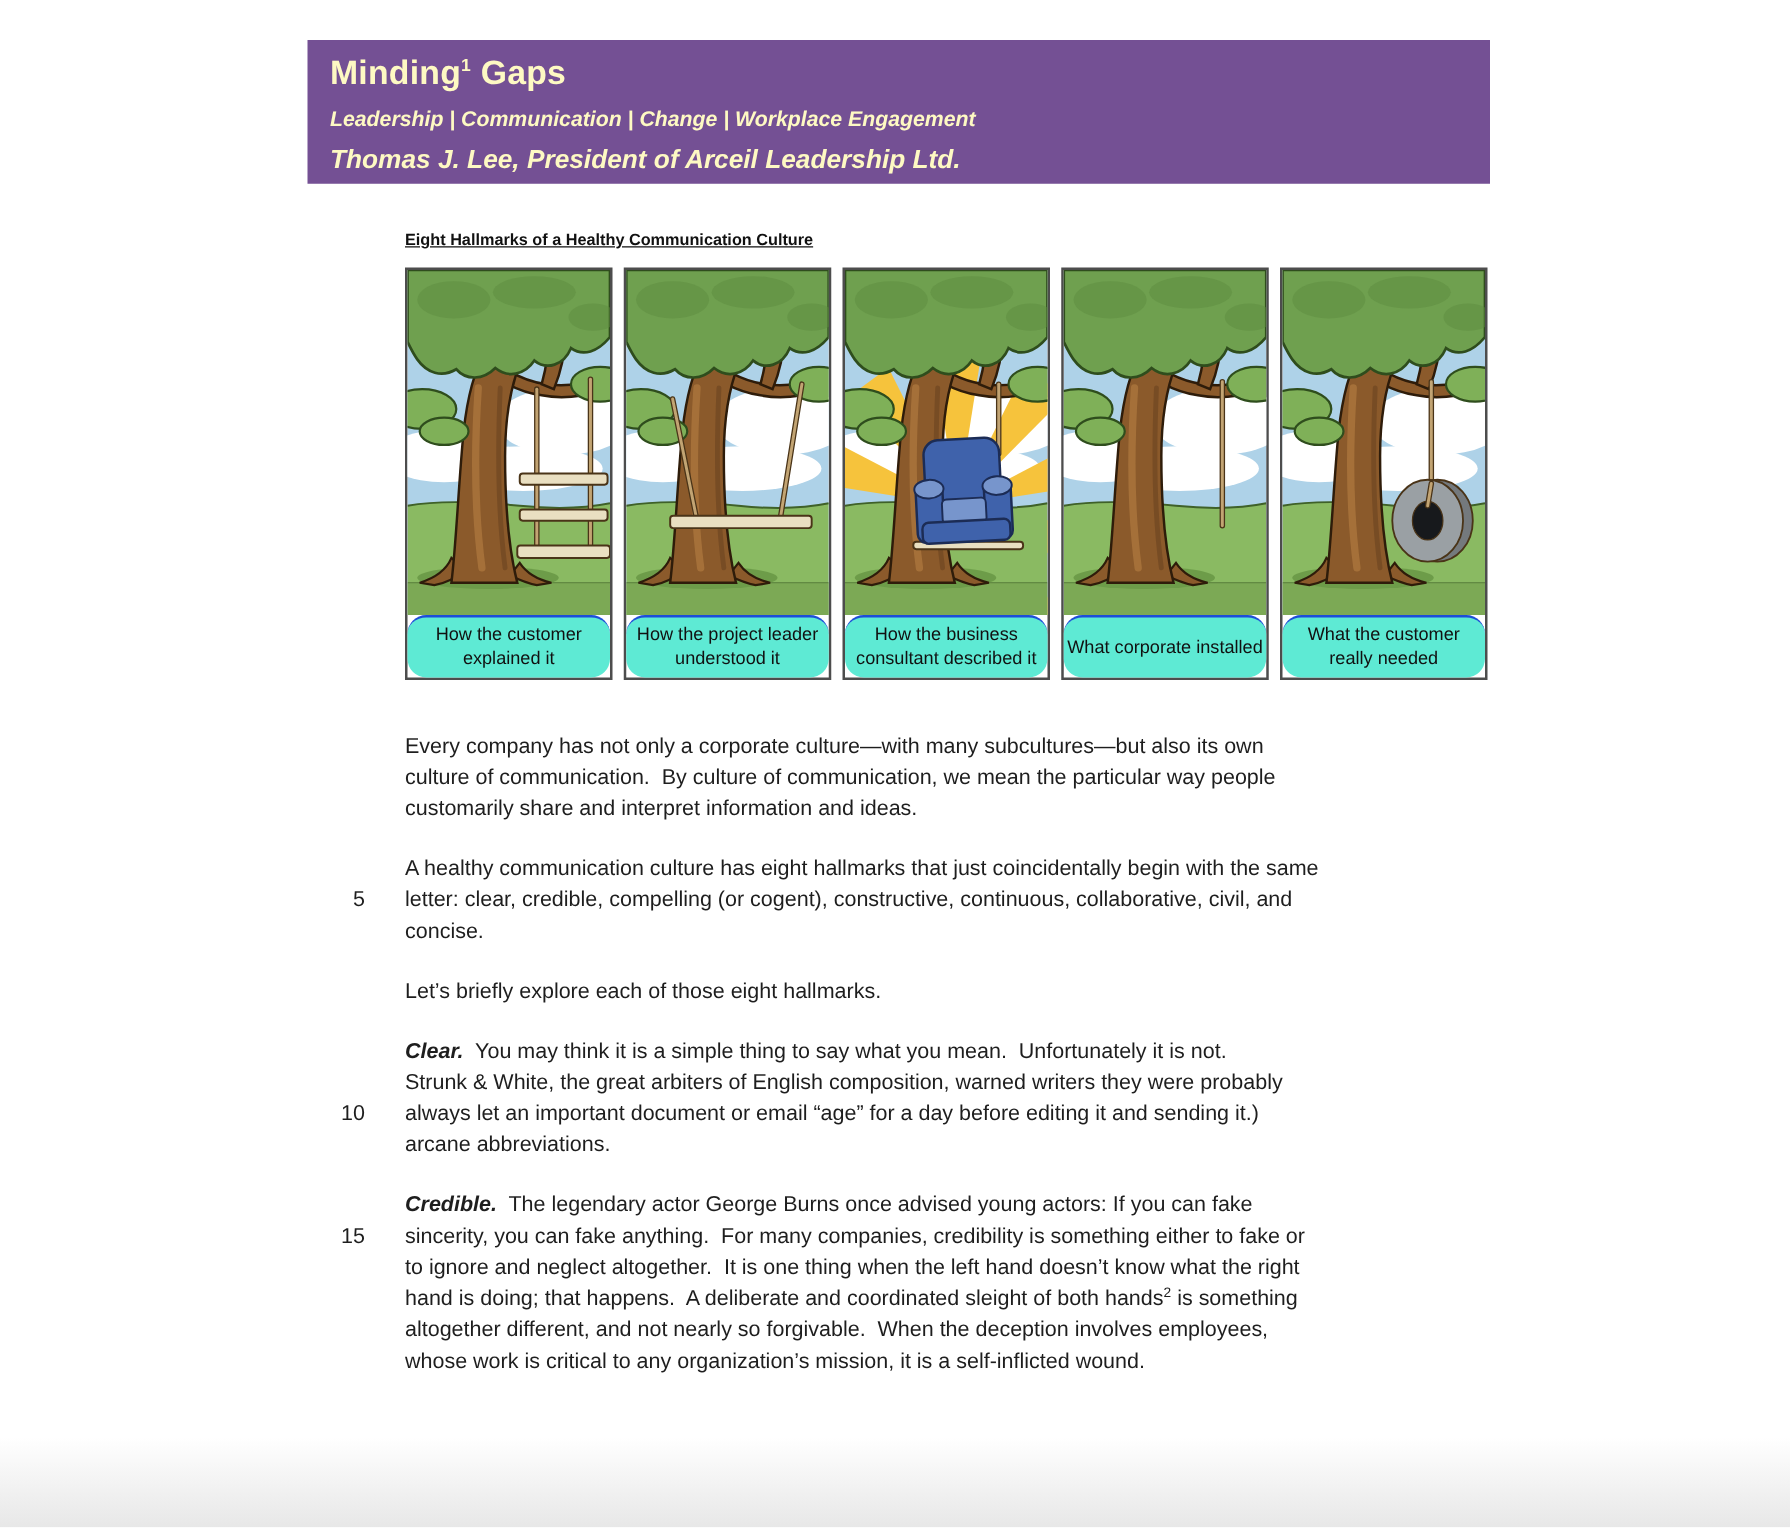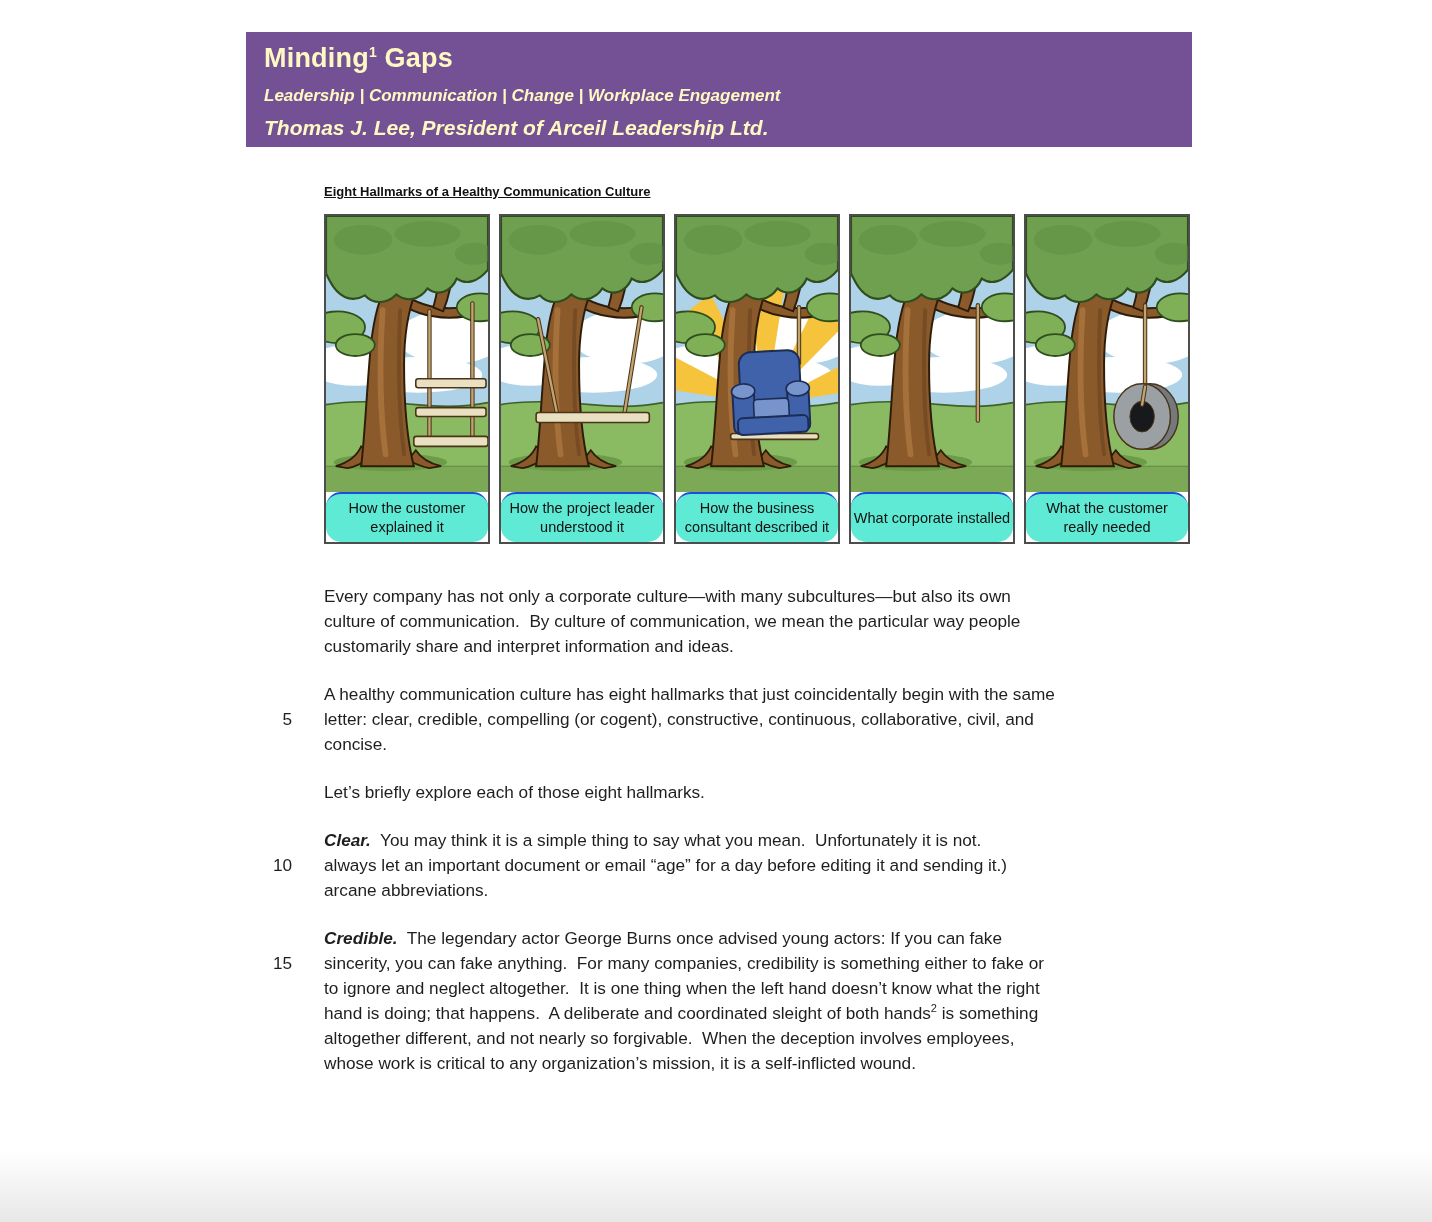--- a/index.html
+++ b/index.html
@@ -254,20 +254,21 @@
         <div class="para">
           <div class="line"><span>A healthy communication culture has eight hallmarks that just coincidentally begin with the same</span></div>
           <div class="line"><span class="lineno">5</span><span>letter: clear, credible, compelling (or cogent), constructive, continuous, collaborative, civil, and</span></div>
           <div class="line"><span>concise.</span></div>
         </div>
         <div class="para">
           <div class="line"><span>Let’s briefly explore each of those eight hallmarks.</span></div>
         </div>
         <div class="para">
           <div class="line"><strong class="lead">Clear.</strong><span>  You may think it is a simple thing to say what you mean.  Unfortunately it is not.</span></div>
+          <div class="line"><span>Strunk &amp; White, the great arbiters of English composition, warned writers they were probably</span></div>
           <div class="line"><span class="lineno">10</span></div>
           <div class="line"><span>always let an important document or email “age” for a day before editing it and sending it.)</span></div>
           <div class="line"><span>arcane abbreviations.</span></div>
         </div>
         <div class="para">
           <div class="line"><strong class="lead">Credible.</strong><span>  The legendary actor George Burns once advised young actors: If you can fake</span></div>
           <div class="line"><span class="lineno">15</span><span>sincerity, you can fake anything.  For many companies, credibility is something either to fake or</span></div>
           <div class="line"><span>to ignore and neglect altogether.  It is one thing when the left hand doesn’t know what the right</span></div>
           <div class="line"><span>hand is doing; that happens.  A deliberate and coordinated sleight of both hands</span><sup>2</sup><span> is something</span></div>
           <div class="line"><span>altogether different, and not nearly so forgivable.  When the deception involves employees,</span></div>

